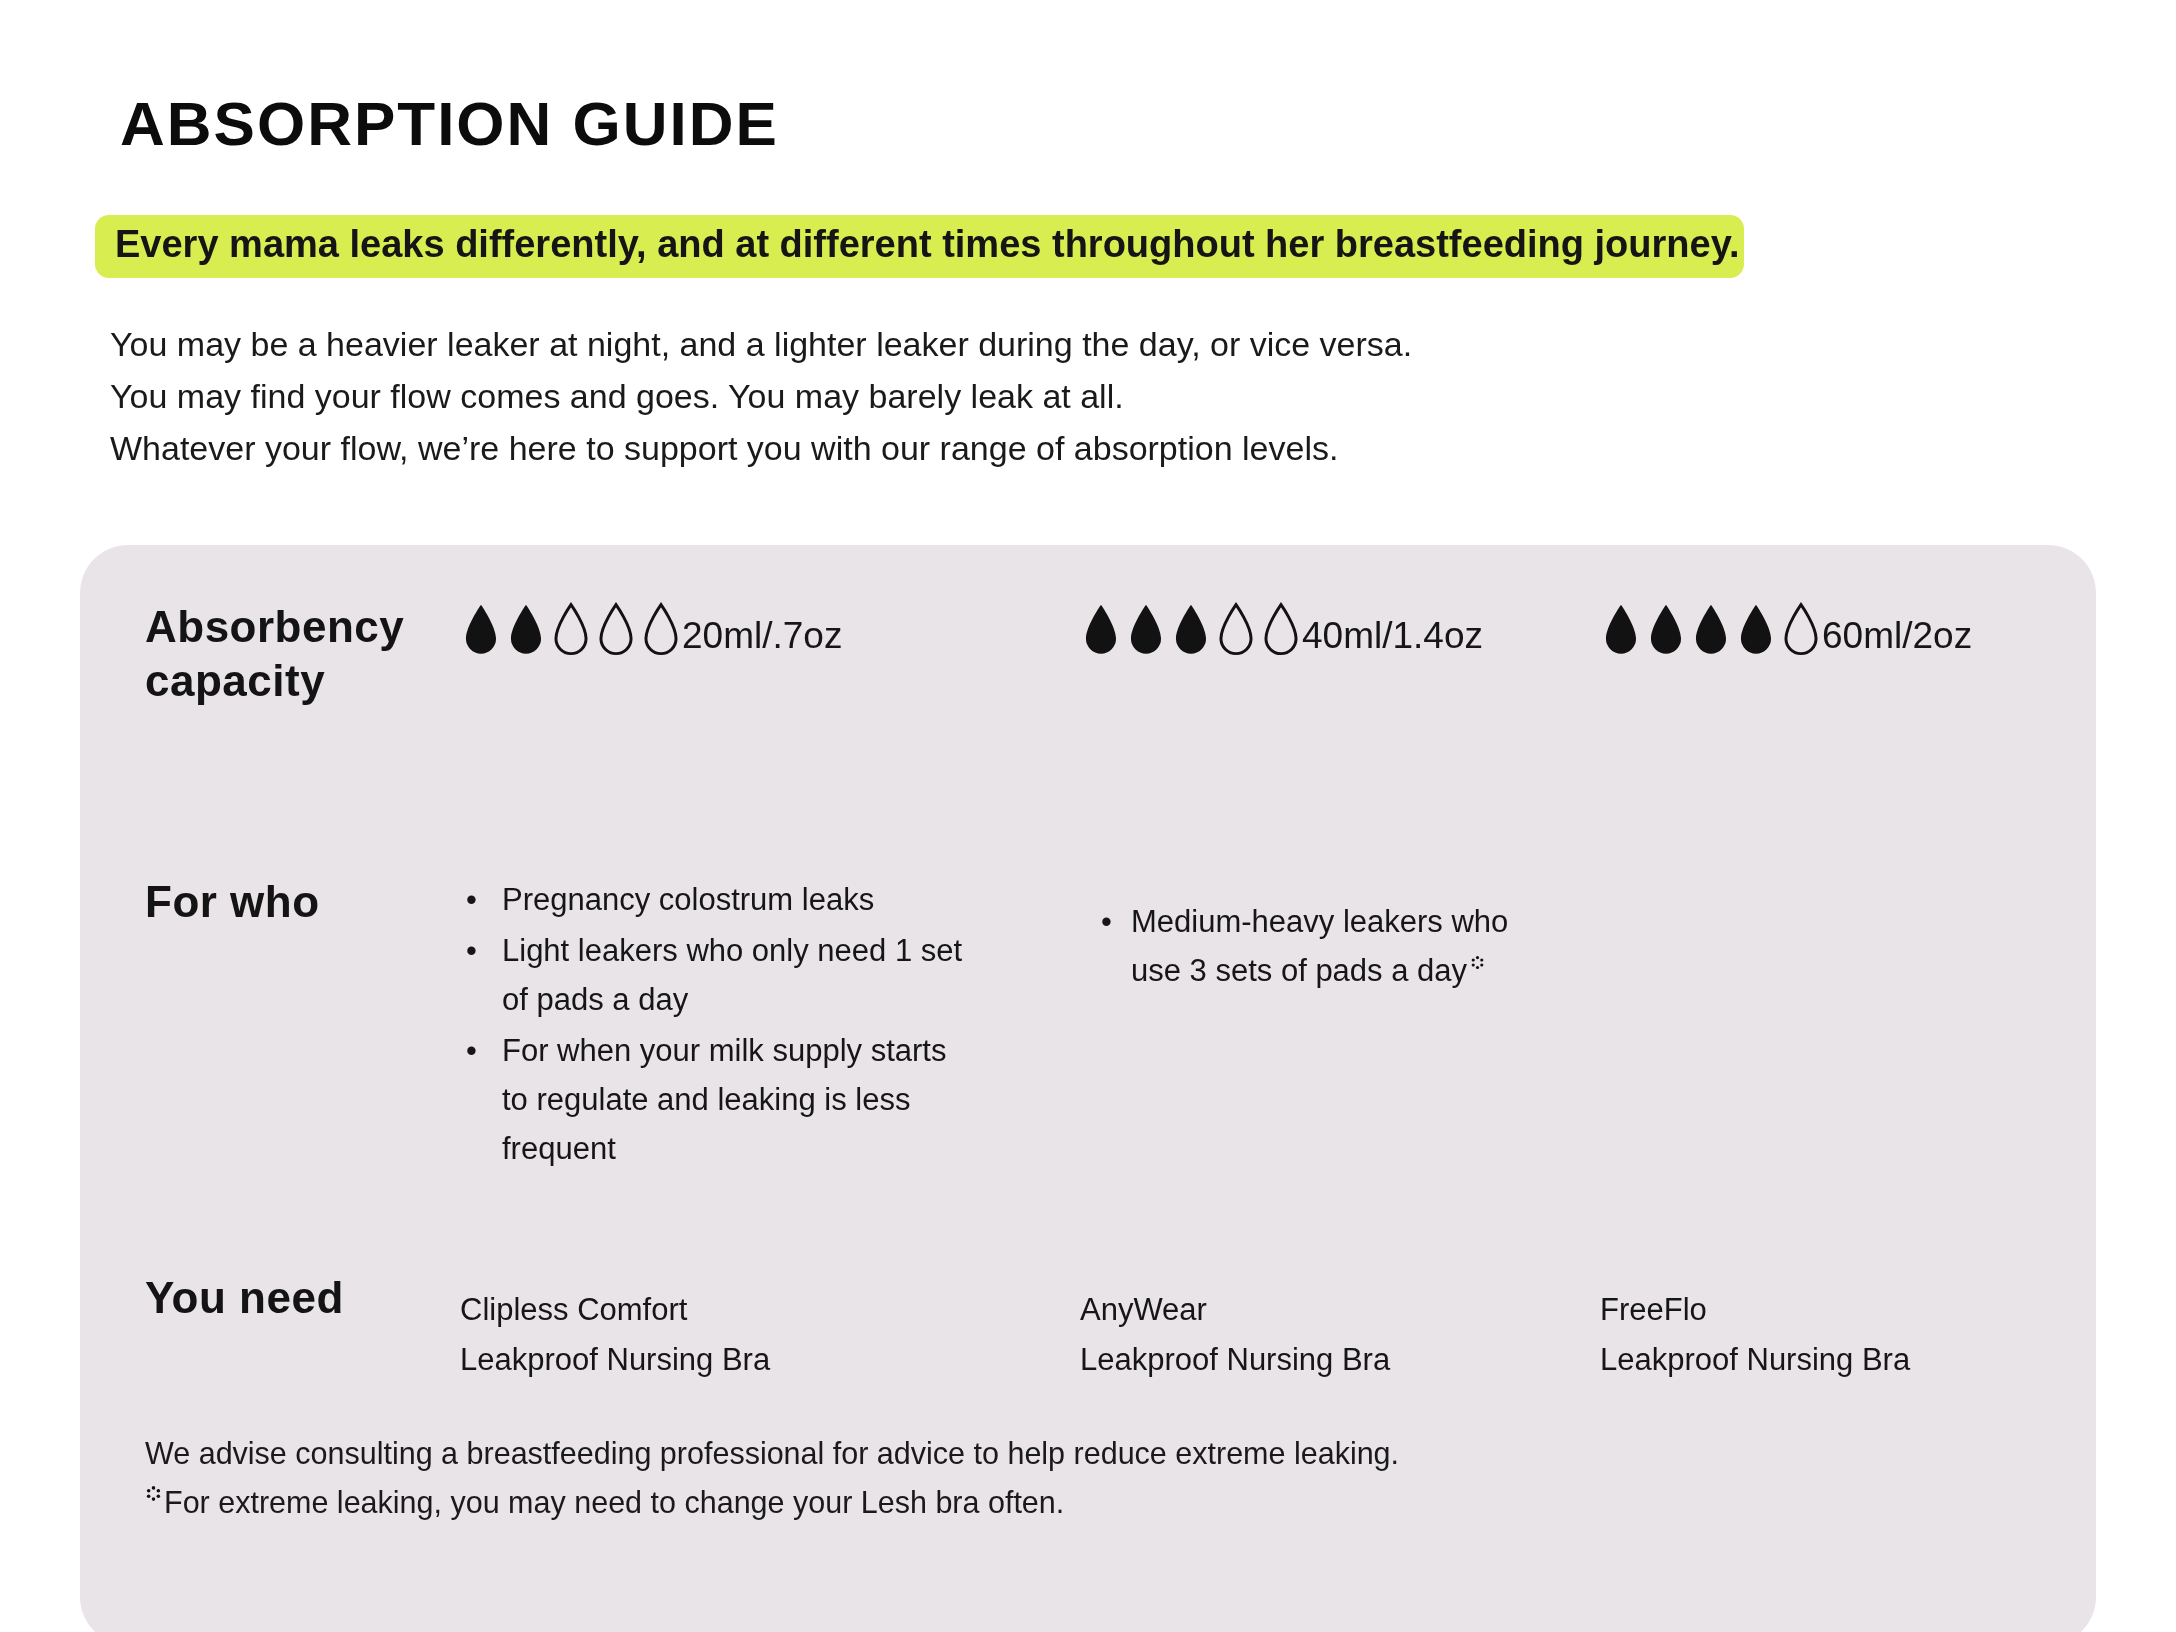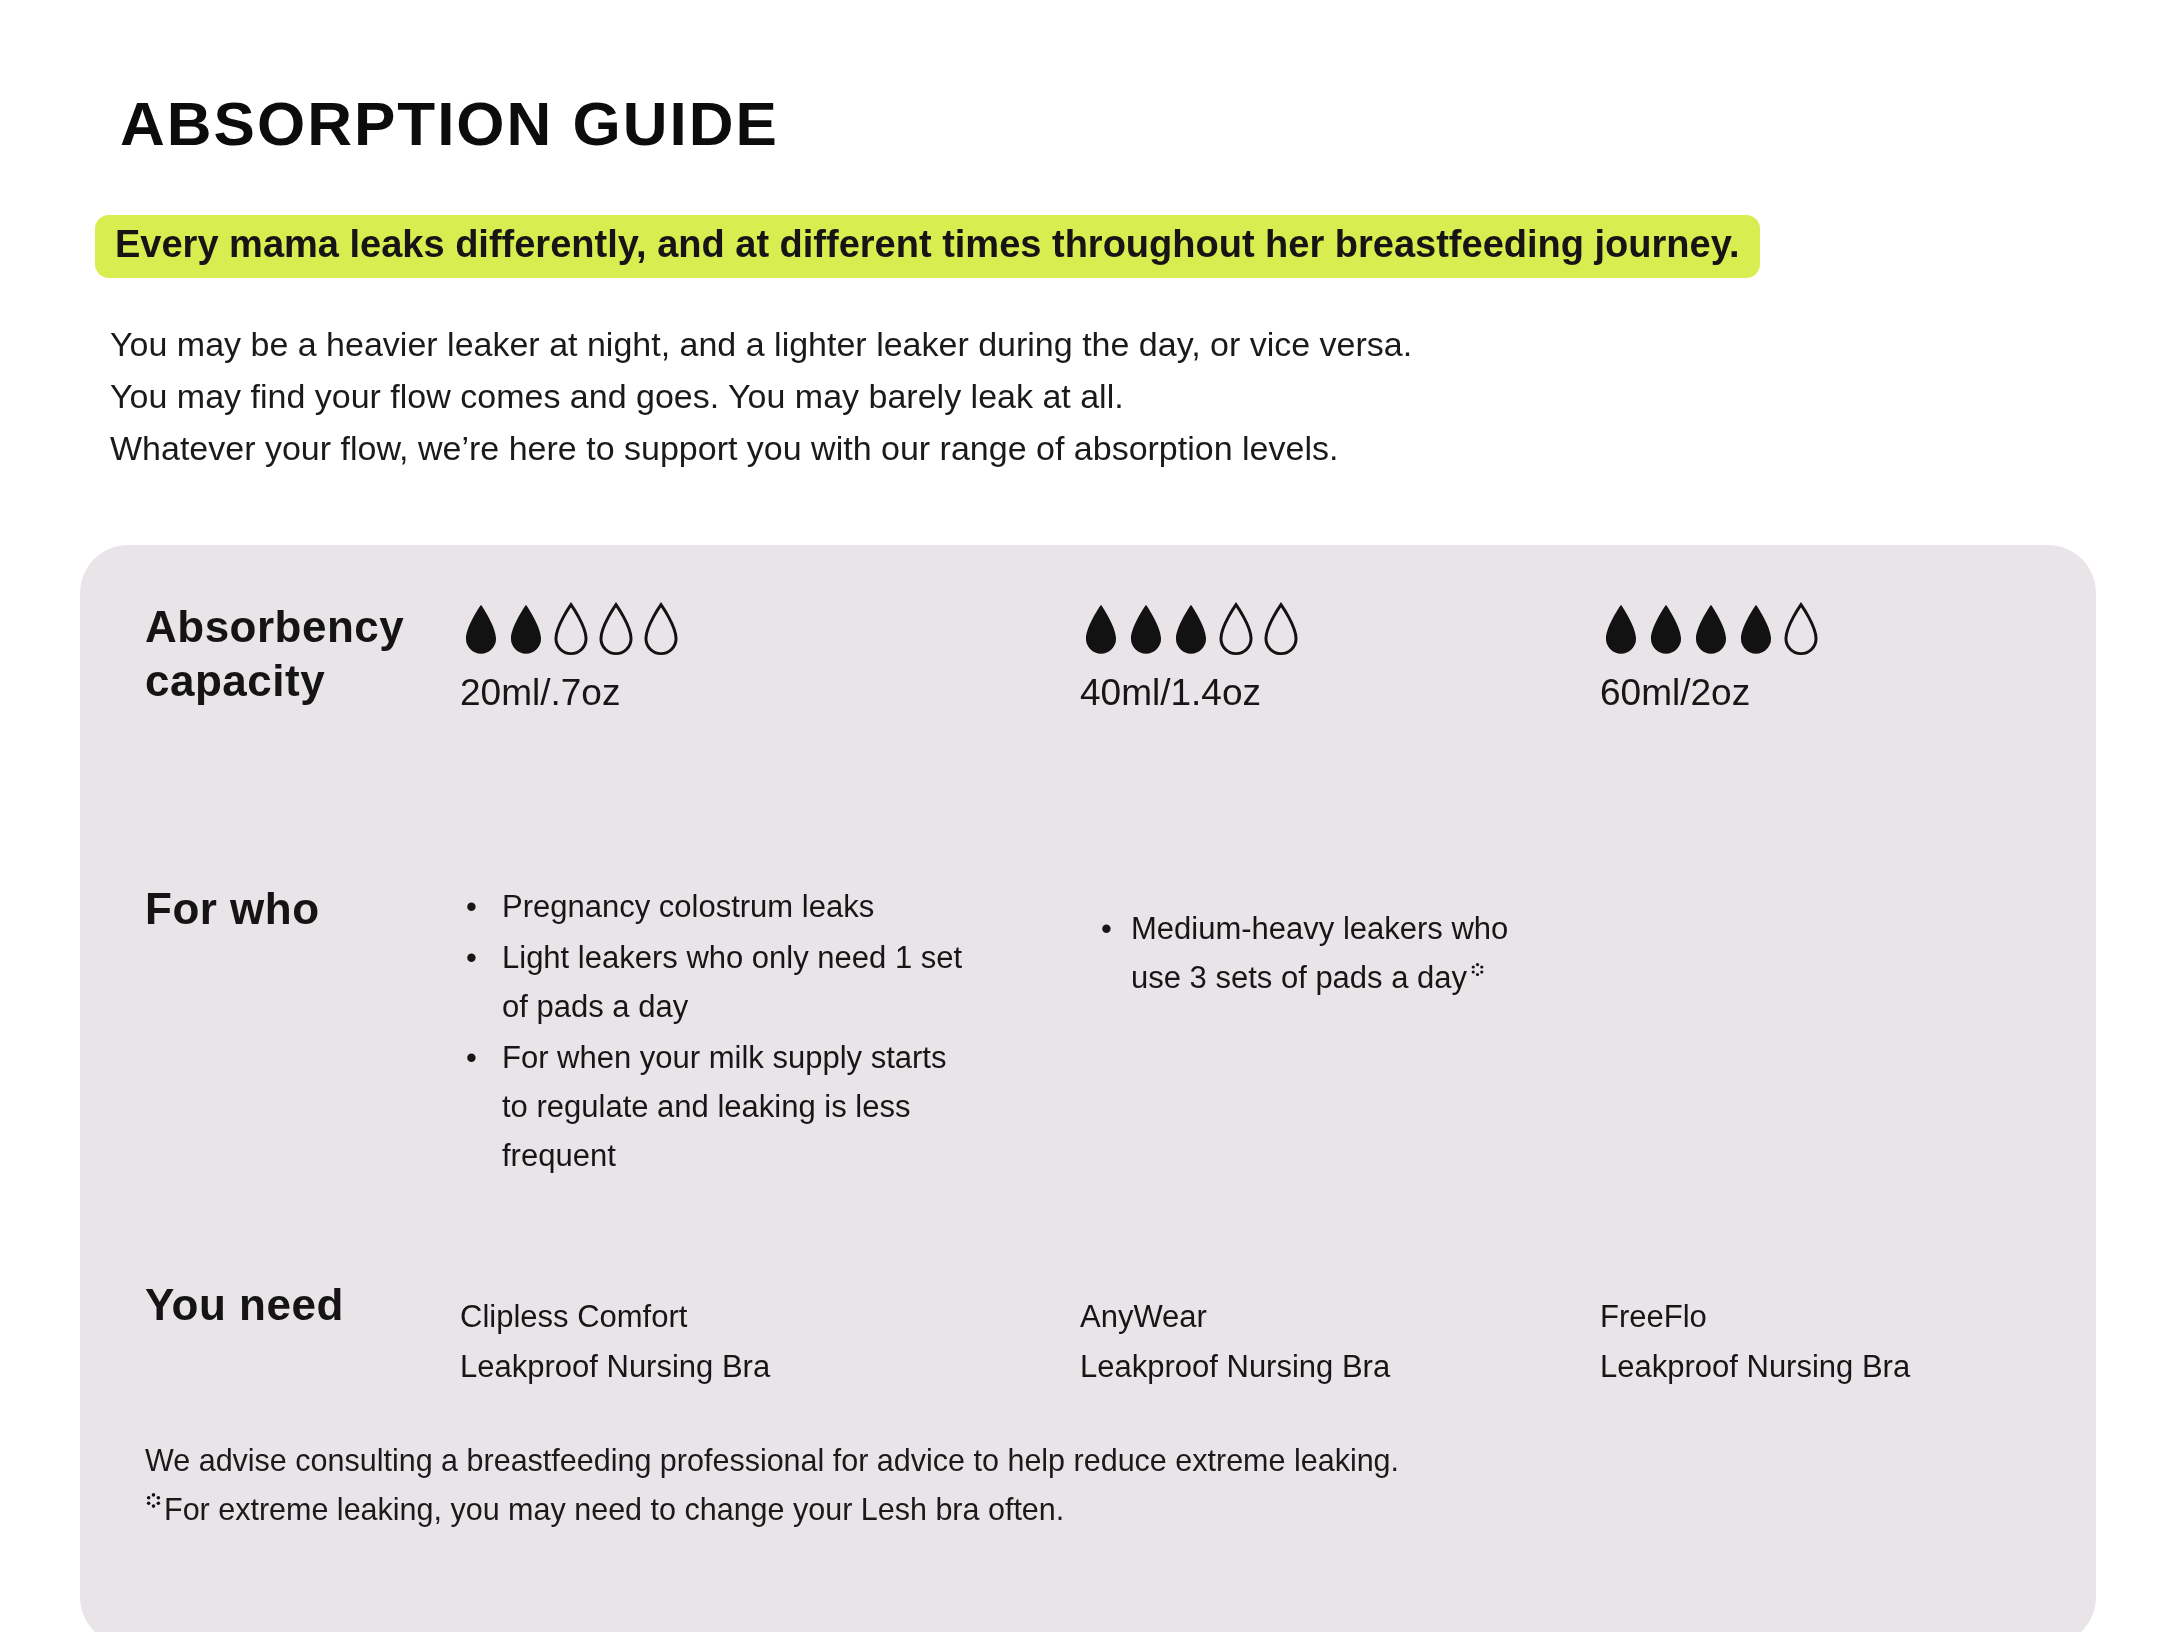--- a/index.html
+++ b/index.html
@@ -22,21 +22,21 @@
     margin-left: 10px;
     margin-bottom: 56px;
   }
 
   
   .highlight-wrap { margin-left: -15px; margin-bottom: 40px; }
   .highlight {
     display: inline-block;
     background: #d8ed4f;
     border-radius: 14px;
-    padding: 8px 20px 12px 20px;
+    padding: 8px 4px 12px 20px;
     font-size: 38px;
     font-weight: 700;
     color: #151515;
   }
 
   
   .intro { font-size: 34px; line-height: 52px; color: #1a1a1a; margin-bottom: 62px; }
 
   
   .panel {
@@ -57,21 +57,21 @@
     color: #141414;
     line-height: 1.22;
     letter-spacing: 0.5px;
   }
   .cell-1 { padding-right: 55px; }
   .cell-2 { padding-left: 55px; }
   .cell-3 { padding-left: 70px; }
 
   
   .row-absorbency { margin-bottom: 168px; }
-  .capacity-block { display: flex; flex-direction: column; }
+  .capacity-block { display: flex; flex-direction: row; align-items: center; }
   .drops { display: flex; align-items: flex-end; gap: 3px; height: 58px; }
   .drop { width: 42px; height: 56px; display: block; }
   .drop path.fill { fill: #121212; }
   .drop path.outline { fill: none; stroke: #121212; stroke-width: 1.7px; }
   .capacity-value { margin-top: 14px; font-size: 37px; color: #161616; }
 
   
   .row-forwho { margin-bottom: 96px; }
   .bullets { list-style: none; font-size: 31px; line-height: 49px; color: #161616; }
   .bullets li { position: relative; padding-left: 42px; margin-bottom: 2px; }

